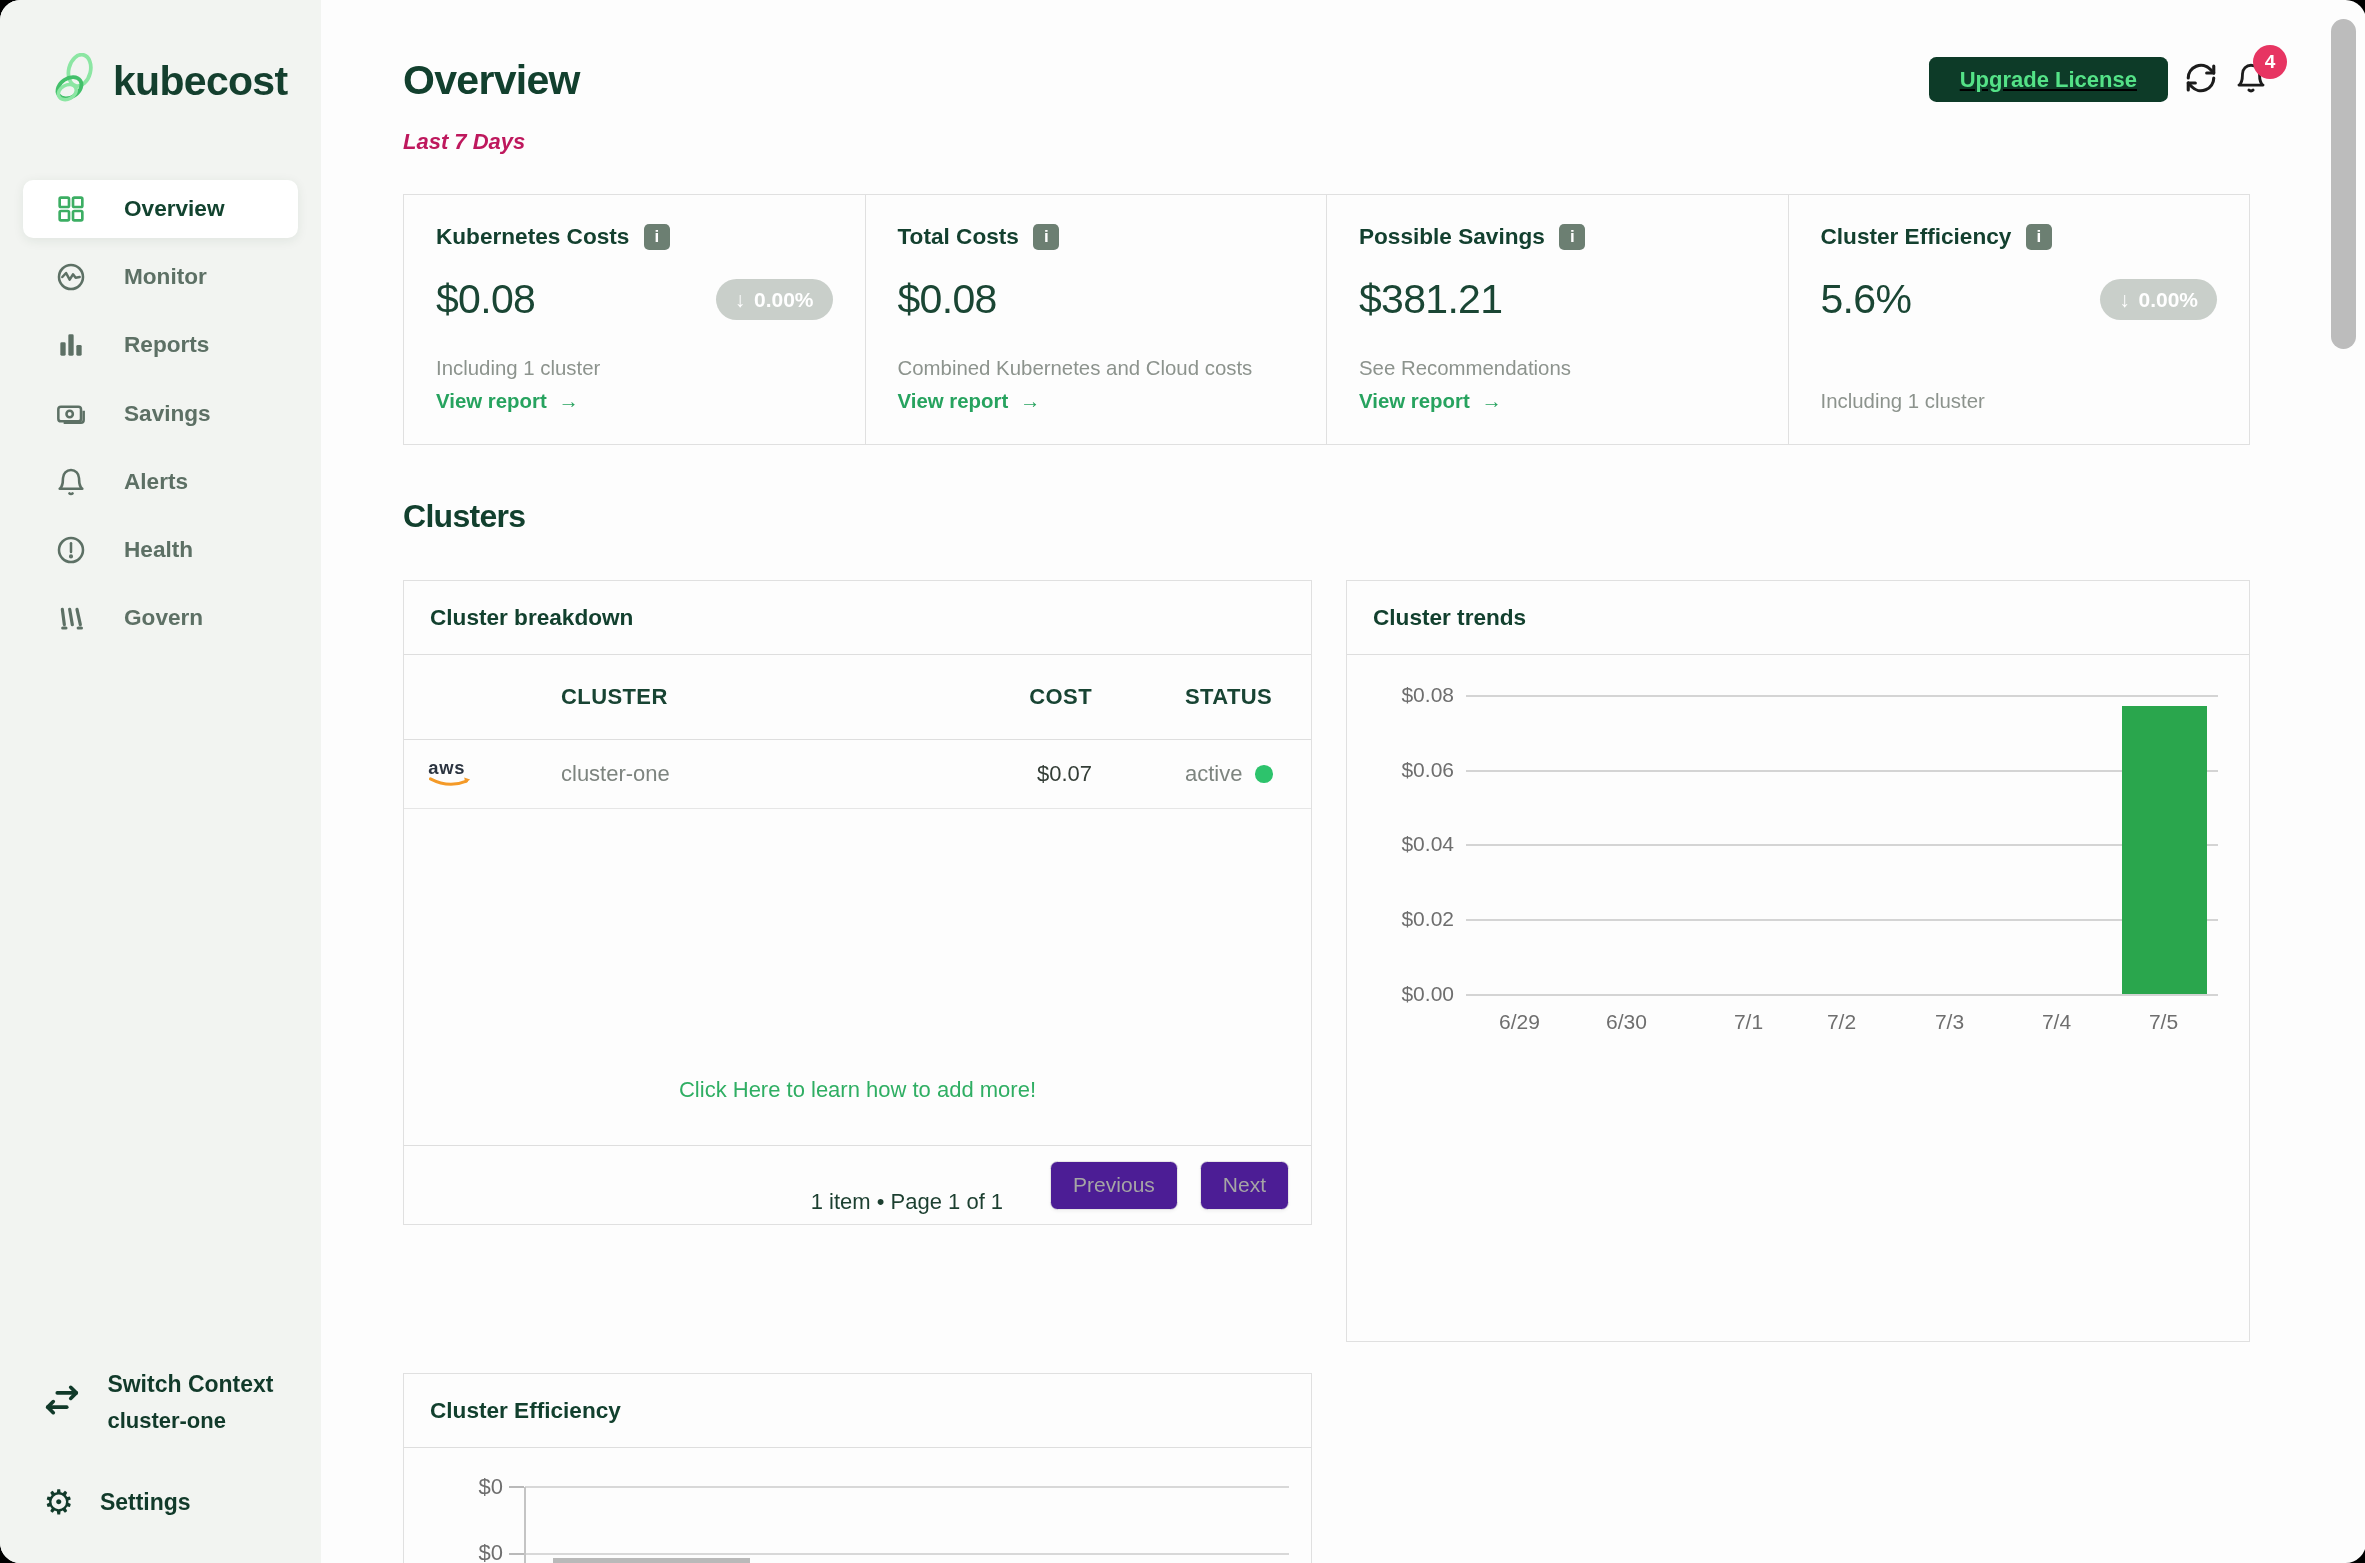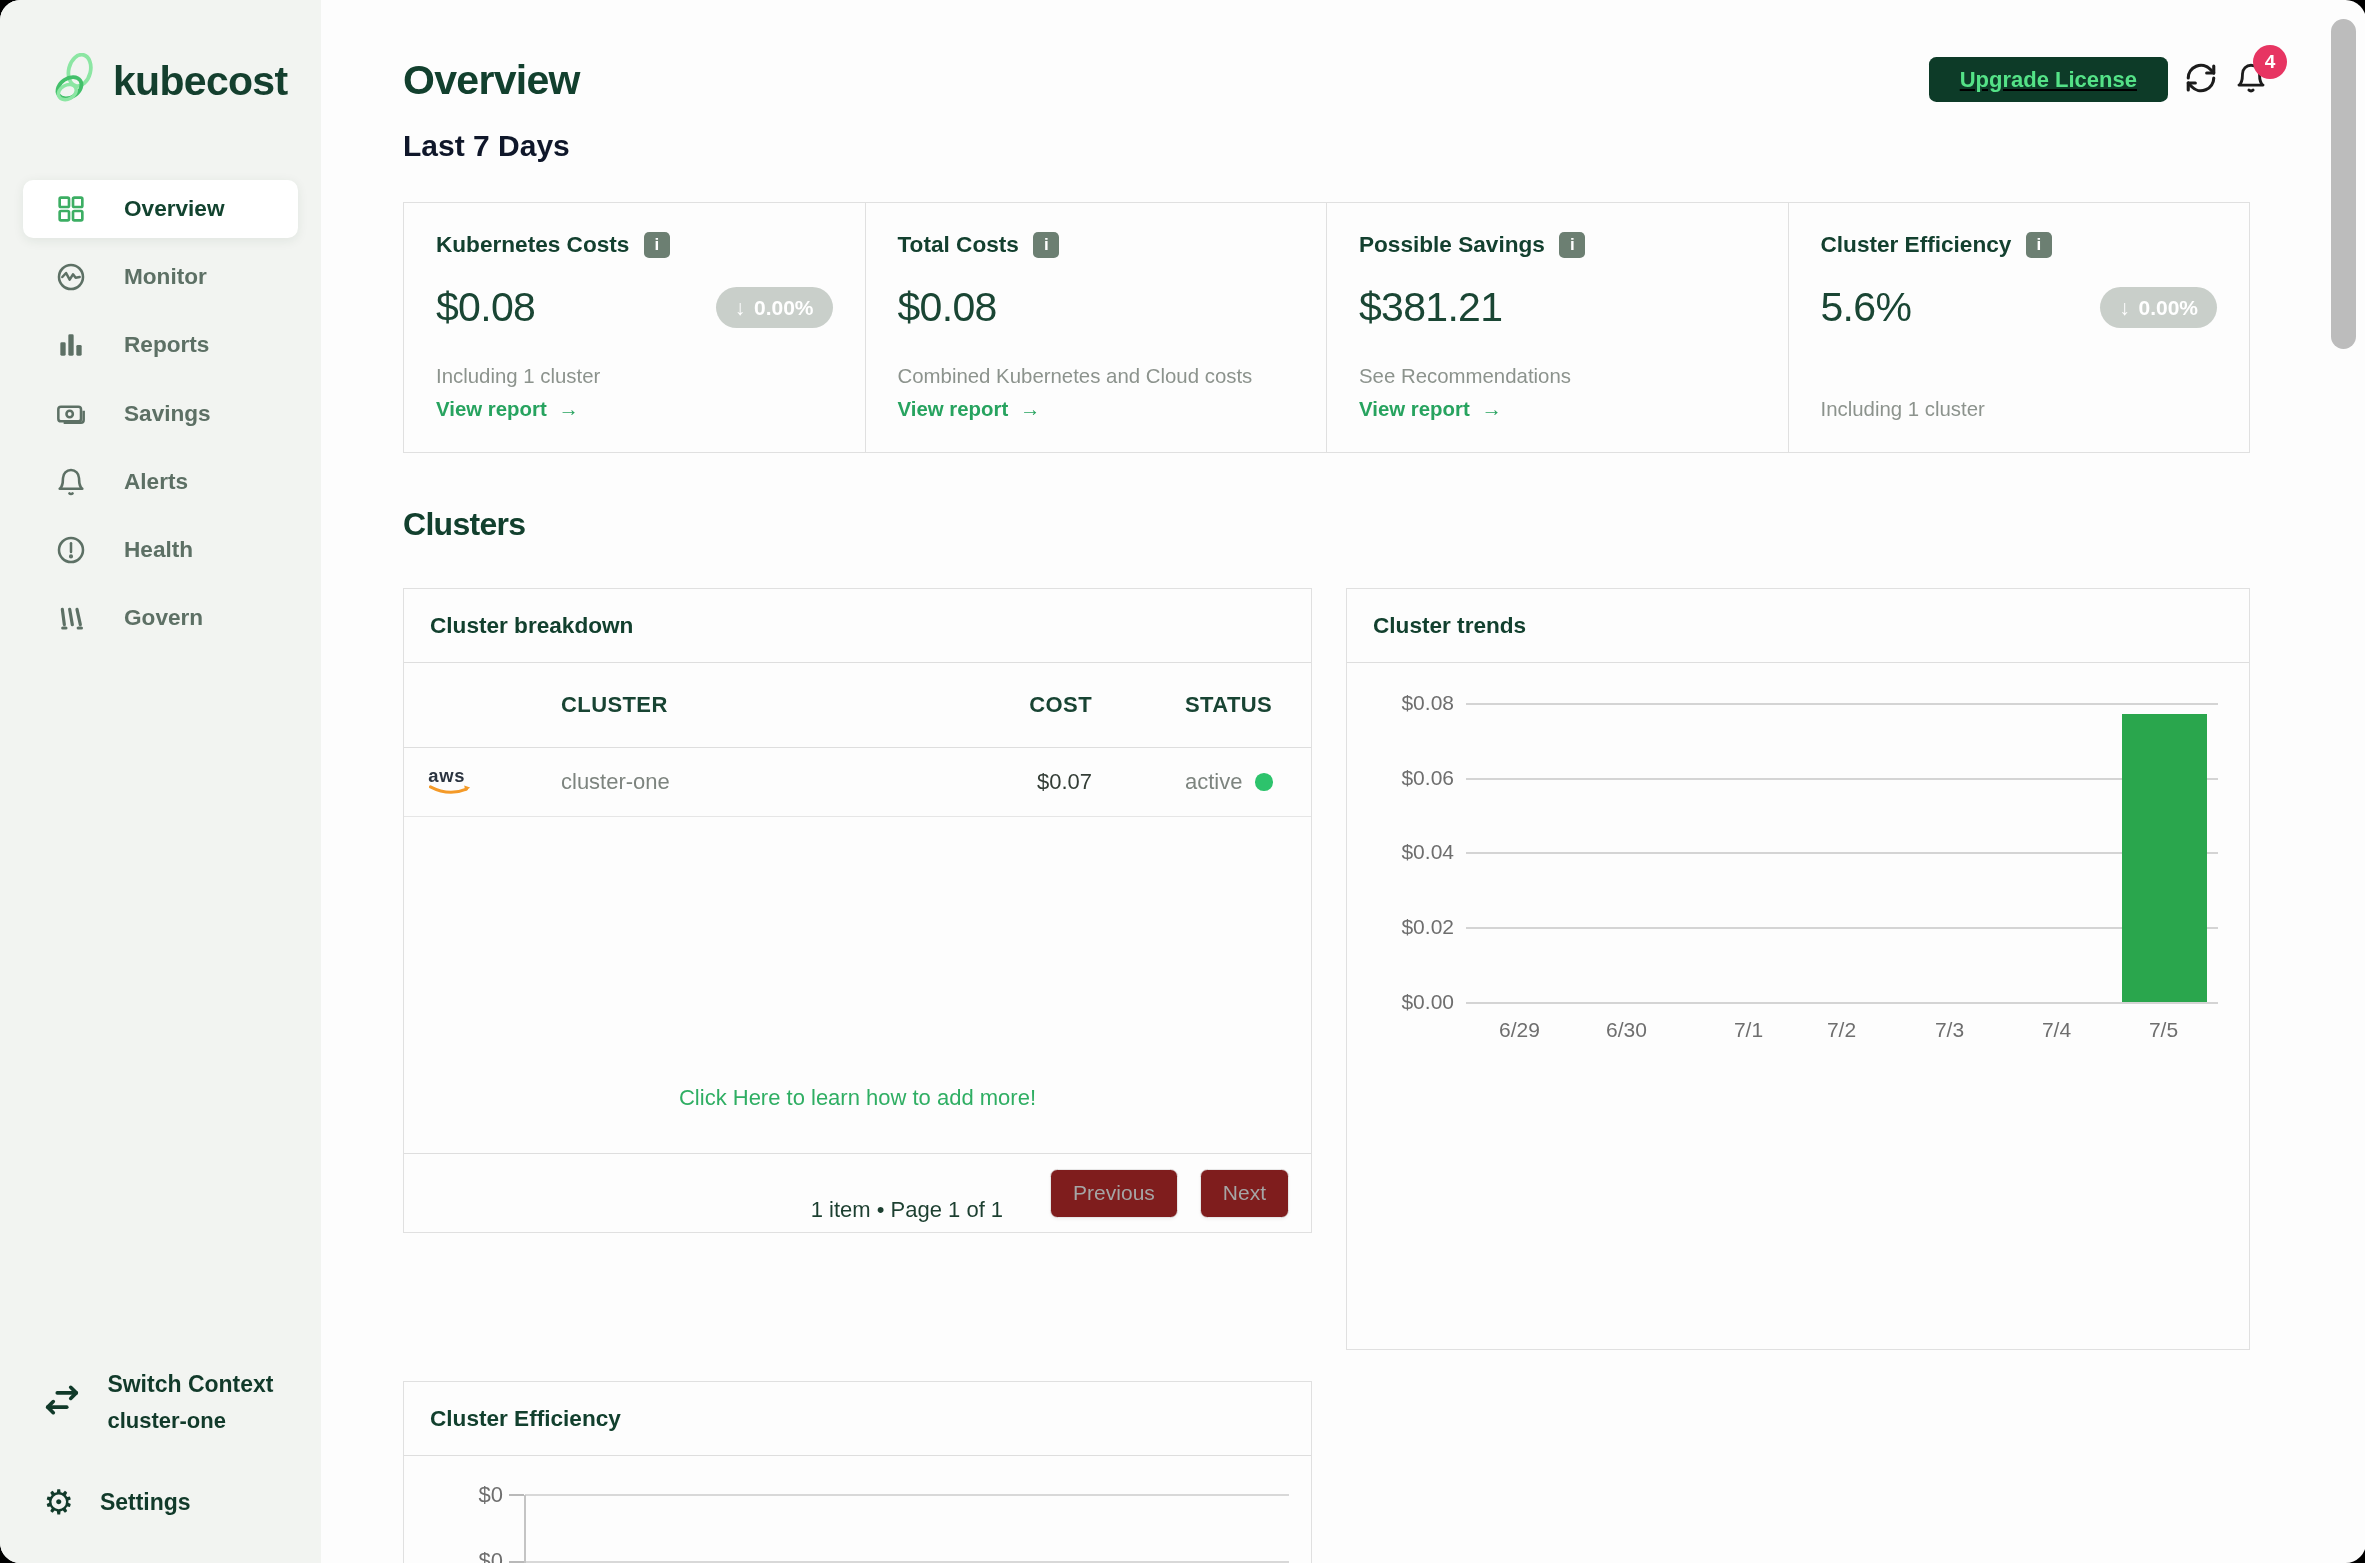--- a/index.html
+++ b/index.html
@@ -26,21 +26,21 @@
   .switch-sub{ font-size:22px; font-weight:700; color:#113a2a; margin-top:10.2px;}
   .settings-item{ display:flex; align-items:center; gap:26px; cursor:pointer;}
   .gear{ font-family:"DejaVu Sans",sans-serif; font-size:34px; color:#113a2a; line-height:1;}
   .settings-label{ font-size:23px; font-weight:700; color:#113a2a;}
 
   
   .main{ flex:1; position:relative; padding:0 0 0 82px; }
   .topbar{ display:flex; justify-content:space-between; align-items:flex-start;
            margin-top:57px; padding-right:98px;}
   .page-title{ font-size:41px; font-weight:800; color:#12402e; letter-spacing:-0.7px;}
-  .page-sub{ font-size:30px; font-weight:700; color:#0f172a; margin-top:25px;}
+  .page-sub{ font-size:22px; font-weight:700; color:#be185d; margin-top:25px;font-style:italic;}
   .top-actions{ display:flex; align-items:center; gap:16px; text-decoration:underline;}
   .upgrade-btn{ background:#0d3b28; color:#54e287; border:none; border-radius:7.3px;
                 font-size:22px; font-weight:700; padding:0 31px; height:45px; cursor:pointer;
                 font-family:inherit;}
   .icon-btn{ background:none; border:none; cursor:pointer; position:relative; padding:0;}
   .icon-btn svg{ width:34px; height:34px;}
   .notif-badge{ position:absolute; top:-16px; right:-19px; width:34px; height:34px;
                 border-radius:50%; background:#e73562; color:#fff; font-size:19px; font-weight:700;
                 display:flex; align-items:center; justify-content:center;}
 
@@ -83,21 +83,21 @@
   .cell-cluster{ font-size:22px; color:#7d847f;}
   .cell-cost{ font-size:22px; color:#333d36; text-align:right;}
   .cell-status{ padding-left:93px; font-size:22px; color:#7d847f; display:flex; align-items:center; gap:13px;}
   .status-dot{ width:17.5px; height:17.5px; border-radius:50%; background:#2dc36c; display:inline-block;}
   .prompt-area{ margin-top:auto; text-align:center; padding-bottom:42px;}
   .prompt-title{ font-size:25.5px; font-weight:700; color:#143e2d;}
   .prompt-link{ font-size:22px; color:#2fae63; margin-top:19px; cursor:pointer; display:inline-block;}
   .pagination{ border-top:1.5px solid #dedede; height:79px; display:flex; align-items:center;
                justify-content:flex-end; gap:22px; padding:0 22px;}
   .page-summary{ font-size:22px; font-weight:500; color:#1c3f30; margin-right:25px;margin-top:33px;}
-  .pg-btn{ background:#7f1d1d; border:1.5px solid #e7e7e7; border-radius:7.3px; color:#a5a5a5;
+  .pg-btn{ background:#4c1d95; border:1.5px solid #e7e7e7; border-radius:7.3px; color:#a5a5a5;
            font-size:21px; font-weight:500; padding:11.7px 22px; cursor:pointer; font-family:inherit;
            box-shadow:0 1.5px 2.9px rgba(0,0,0,.04);}
 
   .trends-card{ width:904px; height:762px;}
   .trends-plot{ position:absolute; left:119px; top:114px; width:752px; height:299px;}
   .gridline{ position:absolute; left:0; width:100%; height:1.5px; background:#d4d4d4;}
   .ytick{ position:absolute; right:764px; width:117px; text-align:right; font-size:21px;
           color:#6e6e6e; transform:translateY(-50%);}
   .trend-bar{ position:absolute; bottom:0;}
   .xlabel{ position:absolute; top:315px; width:107px; text-align:center; font-size:21px; color:#6e6e6e;}

